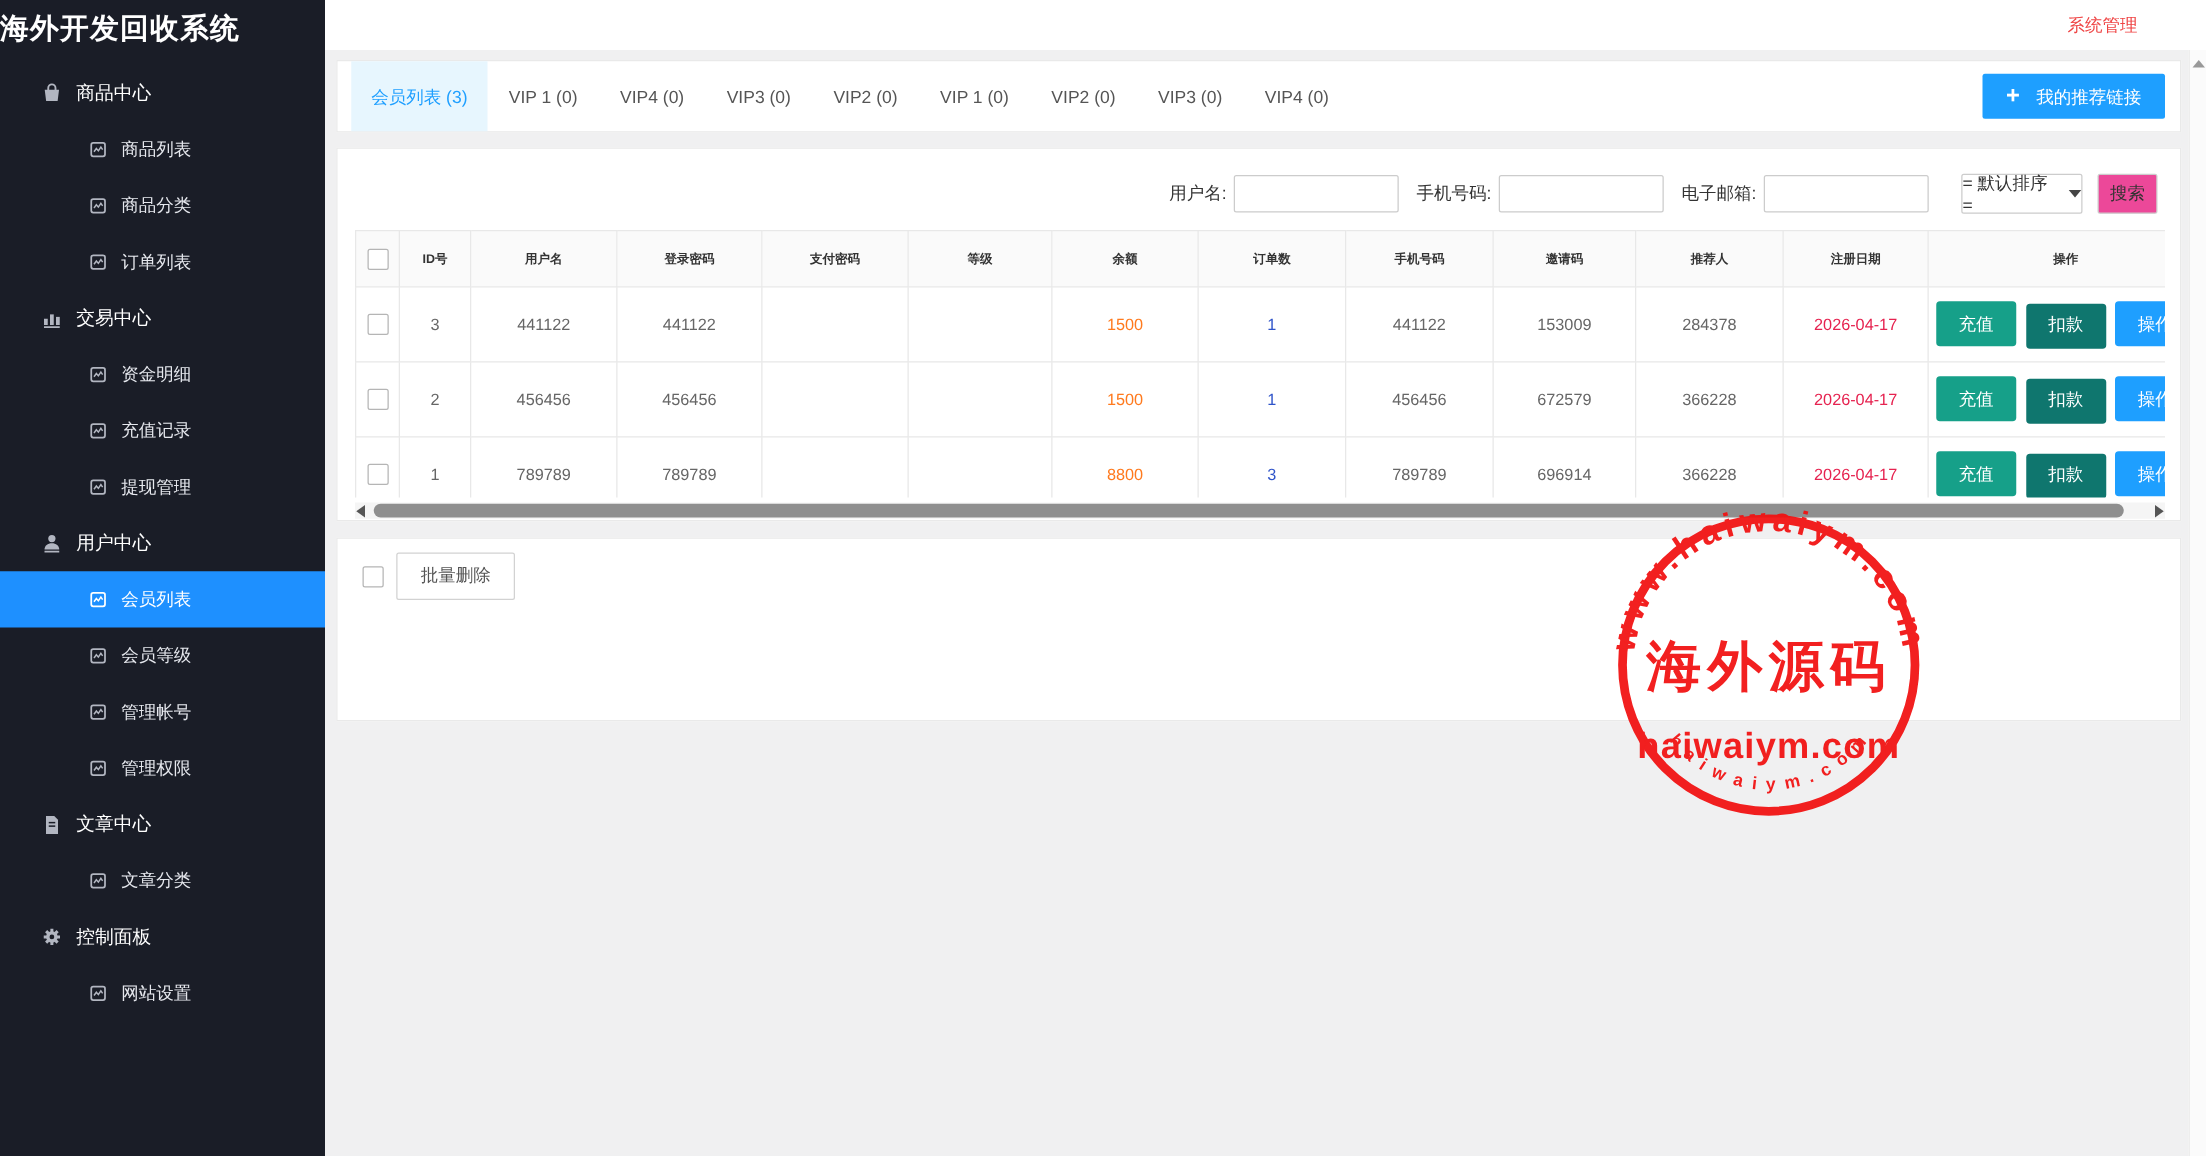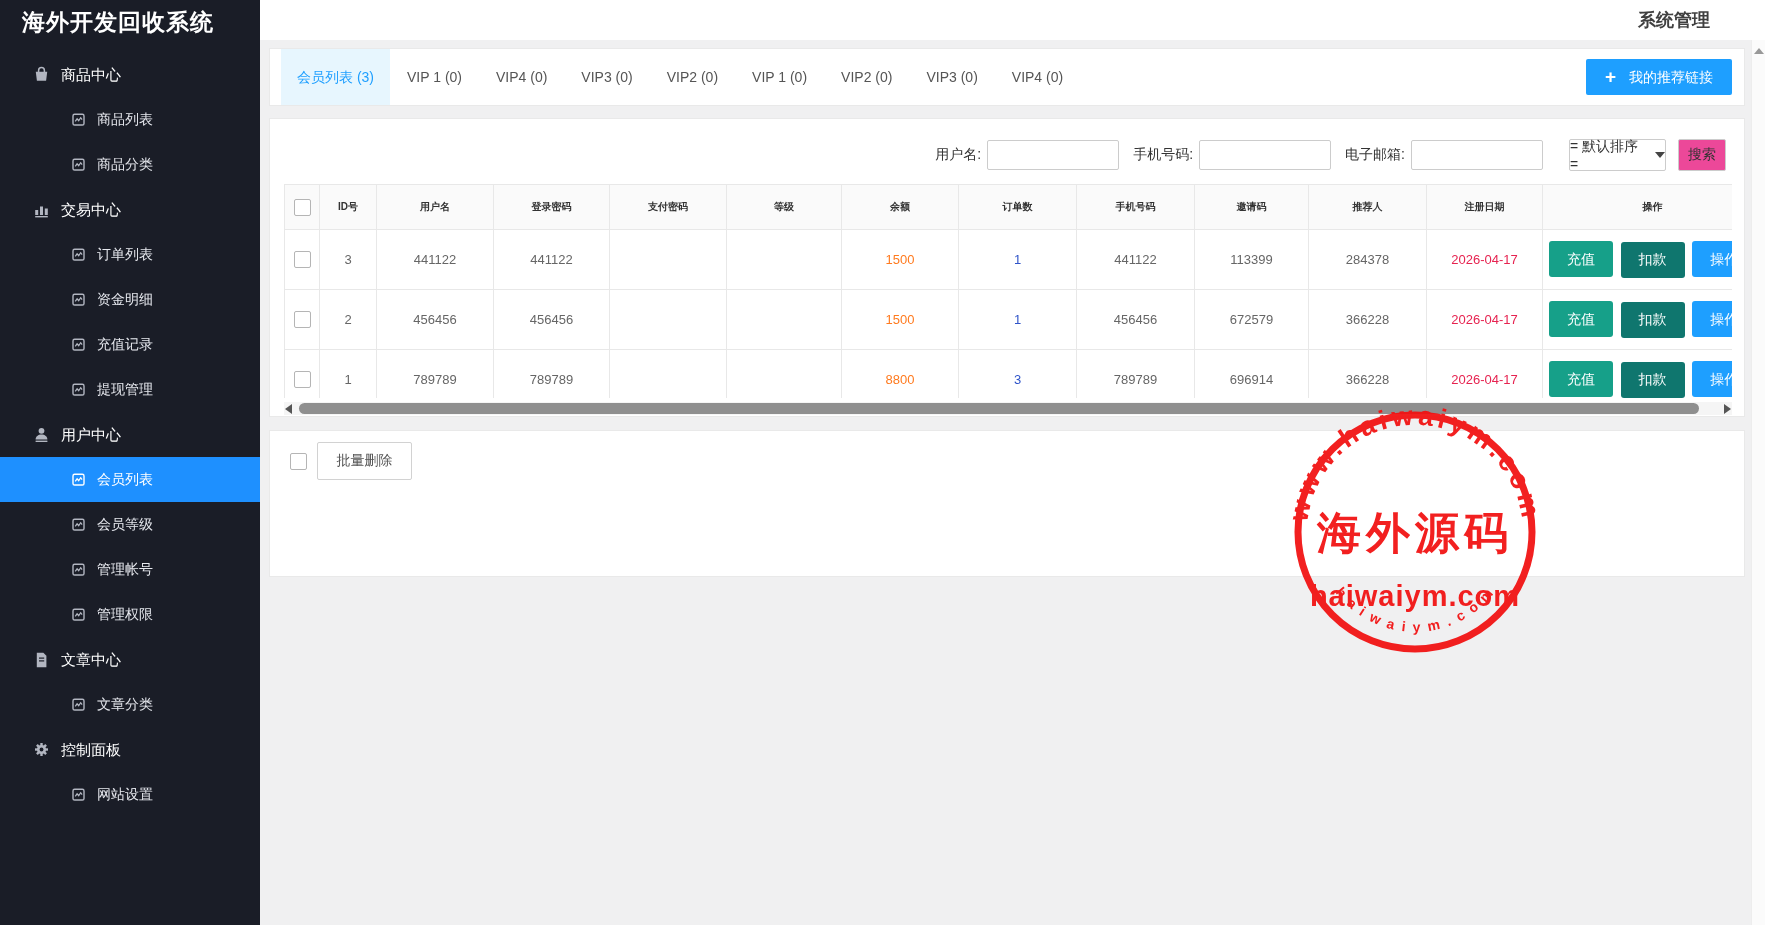--- a/index.html
+++ b/index.html
@@ -3,34 +3,34 @@
 <meta charset="utf-8">
 <style>
   html,body{margin:0;padding:0;}
   body{
     width:1765px;height:925px;position:relative;overflow:hidden;
     font-family:"Liberation Sans","DejaVu Sans",sans-serif;
     background:#f0f0f1;-webkit-font-smoothing:antialiased;
   }
   
   .sidebar{position:absolute;left:0;top:0;width:260px;height:925px;background:#1a1d27;z-index:5;}
-  .logo{height:45px;line-height:45px;color:#fff;font-size:23px;font-weight:700;padding-left:22px;white-space:nowrap;letter-spacing:1px;}
+  .logo{height:45px;line-height:45px;color:#fff;font-size:23px;font-weight:700;white-space:nowrap;letter-spacing:1px;}
   .menu{margin-top:7px;}
   .mi{height:45px;line-height:45px;display:flex;align-items:center;cursor:pointer;white-space:nowrap;}
   .mi.parent{padding-left:33px;}
   .mi.child{padding-left:71px;}
   .mi .lab{margin-left:11px;font-size:15px;color:#fff;}
   .mi.child .lab{font-size:14px;color:#e6e8ee;}
   .mi svg{flex:0 0 auto;display:block;}
   .mi.active{background:#1e90ff;}
   .mi.active .lab{color:#fff;}
   .mi.active .report-icon rect,.mi.active .report-icon path{stroke:#fff;}
   
   .topbar{position:absolute;left:260px;top:0;width:1505px;height:40px;background:#fff;z-index:4;}
-  .topbar .sysadmin{position:absolute;right:55px;top:0;line-height:40px;font-size:18px;font-weight:700;color:#404040;cursor:pointer;}
+  .topbar .sysadmin{position:absolute;right:55px;top:0;line-height:40px;font-size:14px;font-weight:400;color:#ef4444;cursor:pointer;}
   
   .content{position:absolute;left:260px;top:40px;width:1505px;height:885px;background:#f0f0f1;}
   .card{position:absolute;background:#fff;border:1px solid #e9e9e9;box-sizing:border-box;}
   .card-tabs{left:9px;top:8px;width:1476px;height:58px;}
   .card-main{left:9px;top:78px;width:1476px;height:299px;}
   .card-batch{left:9px;top:390px;width:1476px;height:147px;}
   
   .tabs{display:flex;height:56px;padding-left:11px;}
   .tab{height:56px;line-height:56px;padding:0 17px;font-size:14px;color:#555;cursor:pointer;}
   .tab.active{background:#e7f6fe;color:#1e9fff;padding:0 16px;}
@@ -93,35 +93,35 @@
       <span class="lab">商品列表</span>
     </div>
     <div class="mi child">
       <svg class="report-icon" width="15" height="15" viewBox="0 0 15 15">
           <rect x="2" y="2.3" width="11" height="10.7" rx="1.6" fill="none" stroke="#b2b6c1" stroke-width="1.4"></rect>
           <path d="M4.2 9.4l1.9-2.6 1.6 1.9 2-3 1.4 2" fill="none" stroke="#b2b6c1" stroke-width="1.2"></path>
         </svg>
       <span class="lab">商品分类</span>
     </div>
 
+    <div class="mi child">
+      <svg class="report-icon" width="15" height="15" viewBox="0 0 15 15">
+          <rect x="2" y="2.3" width="11" height="10.7" rx="1.6" fill="none" stroke="#b2b6c1" stroke-width="1.4"></rect>
+          <path d="M4.2 9.4l1.9-2.6 1.6 1.9 2-3 1.4 2" fill="none" stroke="#b2b6c1" stroke-width="1.2"></path>
+        </svg>
+      <span class="lab">订单列表</span>
+    </div>
     <div class="mi parent">
       <svg class="chart-icon" width="17" height="17" viewBox="0 0 17 17">
           <rect x="2.2" y="9" width="3" height="5" fill="#b2b6c1"></rect>
           <rect x="7" y="5.5" width="3" height="8.5" fill="#b2b6c1"></rect>
           <rect x="11.8" y="7.5" width="3" height="6.5" fill="#b2b6c1"></rect>
           <rect x="2.2" y="15" width="12.6" height="1.4" fill="#b2b6c1"></rect>
         </svg>
       <span class="lab">交易中心</span>
-    </div>
-    <div class="mi child">
-      <svg class="report-icon" width="15" height="15" viewBox="0 0 15 15">
-          <rect x="2" y="2.3" width="11" height="10.7" rx="1.6" fill="none" stroke="#b2b6c1" stroke-width="1.4"></rect>
-          <path d="M4.2 9.4l1.9-2.6 1.6 1.9 2-3 1.4 2" fill="none" stroke="#b2b6c1" stroke-width="1.2"></path>
-        </svg>
-      <span class="lab">订单列表</span>
     </div>
     <div class="mi child">
       <svg class="report-icon" width="15" height="15" viewBox="0 0 15 15">
           <rect x="2" y="2.3" width="11" height="10.7" rx="1.6" fill="none" stroke="#b2b6c1" stroke-width="1.4"></rect>
           <path d="M4.2 9.4l1.9-2.6 1.6 1.9 2-3 1.4 2" fill="none" stroke="#b2b6c1" stroke-width="1.2"></path>
         </svg>
       <span class="lab">资金明细</span>
     </div>
     <div class="mi child">
       <svg class="report-icon" width="15" height="15" viewBox="0 0 15 15">
@@ -292,21 +292,21 @@
           <tr>
             <td><span class="ckb"></span></td>
             <td>3</td>
             <td>441122</td>
             <td>441122</td>
             <td></td>
             <td></td>
             <td class="balance">1500</td>
             <td class="orders">1</td>
             <td>441122</td>
-            <td>113399</td>
+            <td>153009</td>
             <td>284378</td>
             <td class="date">2026-04-17</td>
             <td>
               <button class="abtn recharge">充值</button>
               <button class="abtn deduct">扣款</button>
               <button class="abtn operate">操作</button>
             </td>
           </tr>
           <tr>
             <td><span class="ckb"></span></td>

